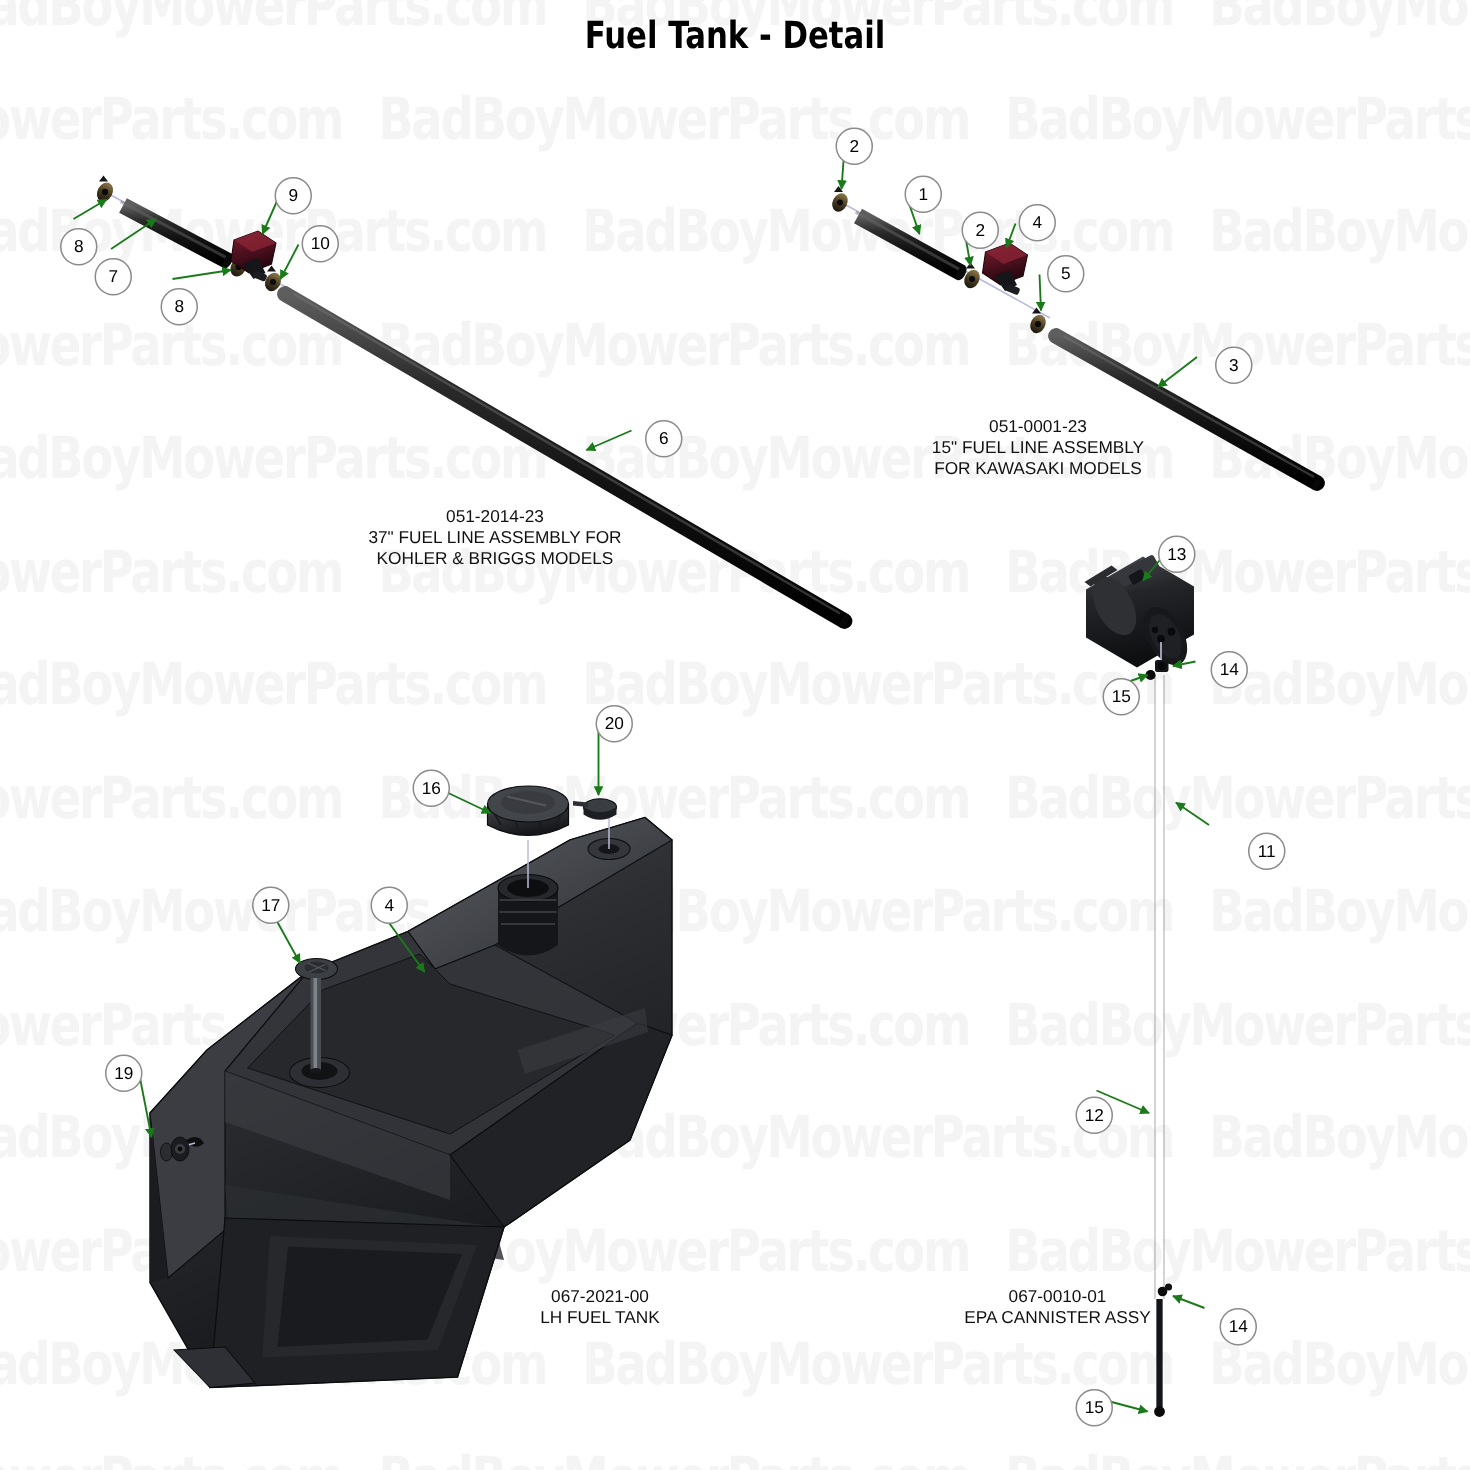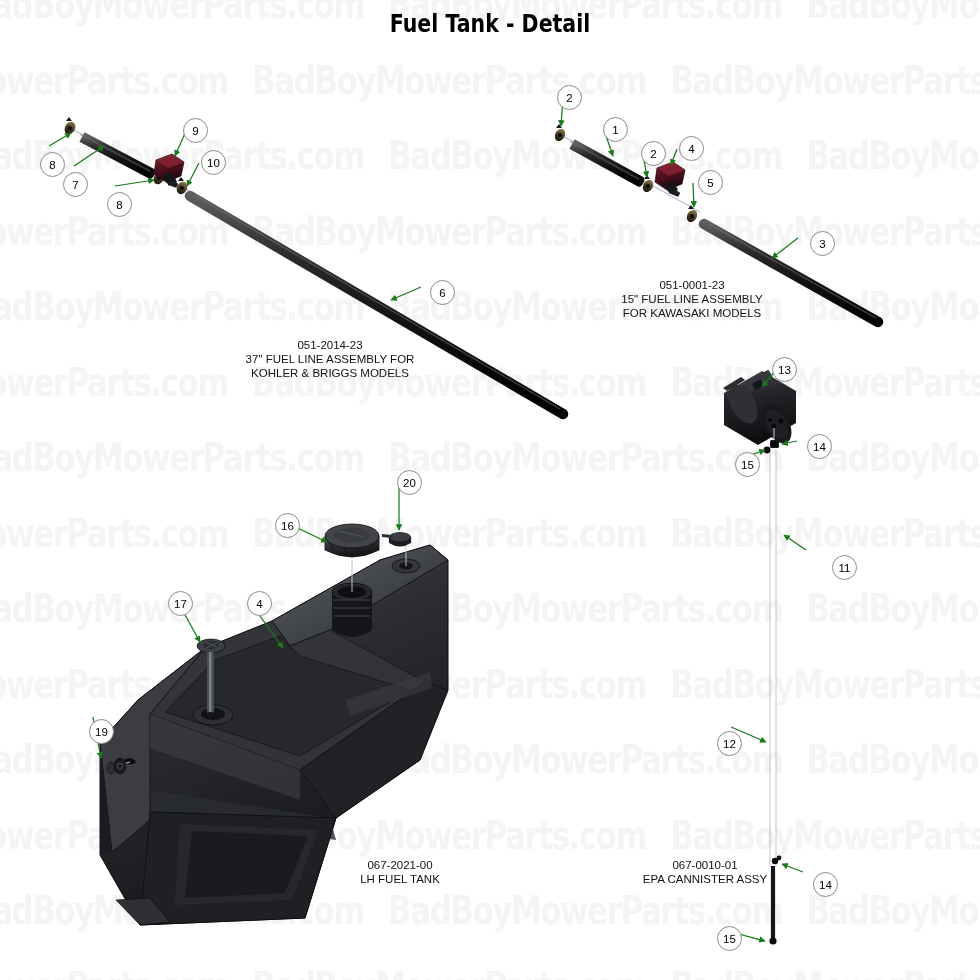--- a/index.html
+++ b/index.html
@@ -393,21 +393,21 @@
       </div>
       <div class="callout" style="left: 275px; top: 513px;">
         <span>16</span>
       </div>
       <div class="callout" style="left: 168px; top: 591px; text-align: right;">
         <span>17</span>
       </div>
       <div class="callout" style="left: 247px; top: 591px;">
         <span>4</span>
       </div>
-      <div class="callout" style="left: 89px; top: 703px; margin-top: 16px;">
+      <div class="callout" style="left: 70px; top: 703px;">
         <span>19</span>
       </div>
     </div>
   <div id="caption-layer">
       <div class="caption" style="left: 150px; top: 338px; width: 360px;">051-2014-23
 37" FUEL LINE ASSEMBLY FOR
 KOHLER &amp; BRIGGS MODELS</div>
       <div class="caption" style="left: 562px; top: 278px; width: 260px; text-align: center;">051-0001-23
 15" FUEL LINE ASSEMBLY
 FOR KAWASAKI MODELS</div>

